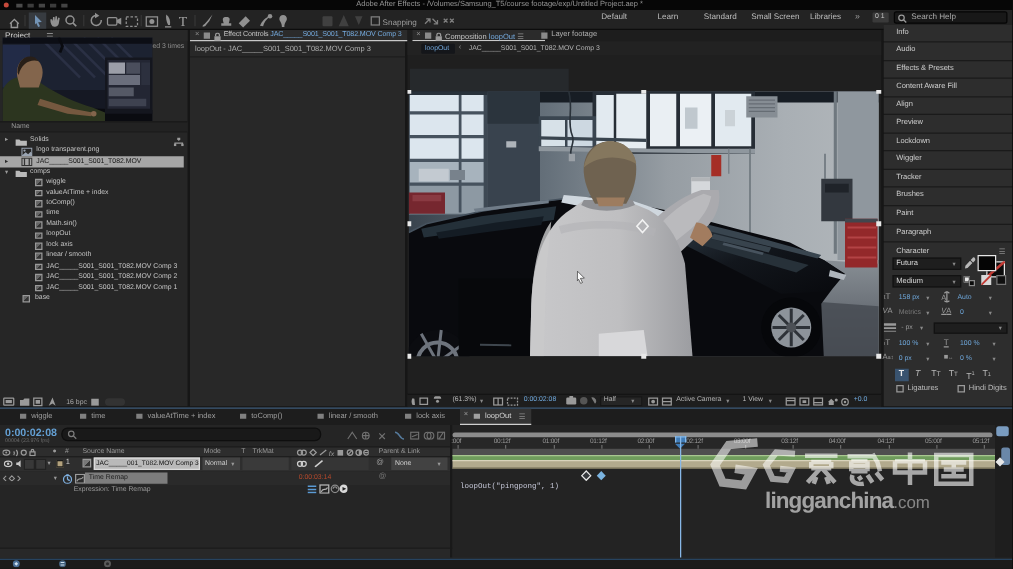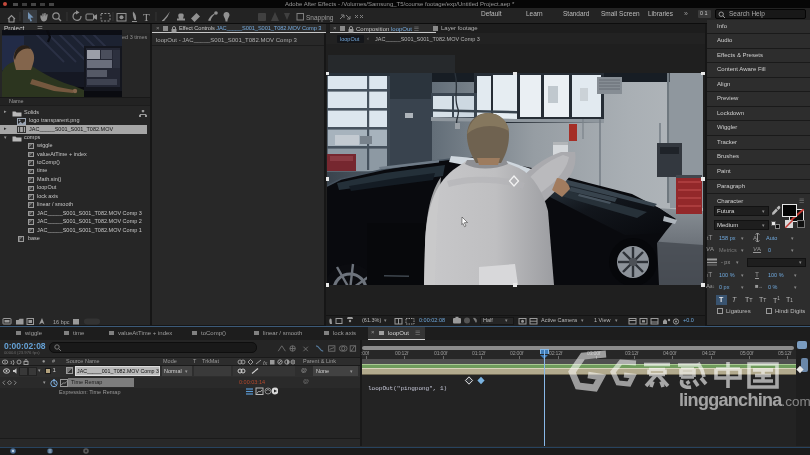--- a/index.html
+++ b/index.html
@@ -807,16 +807,16 @@
           <path d="M38 8 V16 M38 8 H51 M51 8 V16 M38 16 H51 M38 12 H51"></path>
         <path d="M55 2 L59 9 L61 16"></path>
           <path d="M39 19 C37 25 43 27 48 26 M51 19 L55 25 M58 17 L63 23 M44 20 L46 23"></path>
 
         <path d="M73 8 H97 M73 8 V17 H97 V8 M85 1 V27"></path>
 
         <path d="M106 3 H134 V26 H106 Z"></path>
           <path d="M110 9 H130 M110 20 H130 M120 9 V20 M112 14.5 H128"></path>
       </g>
     </svg>
-    <div class="t" style="left:679px;top:390px;color:rgba(255,255,255,0.58);font-size:18px;font-weight:bold;letter-spacing:-0.7px;">lingganchina<span style="font-size:13.5px;font-weight:normal;letter-spacing:0;color:rgba(255,255,255,0.45);">.com</span></div>
+    <div class="t" style="left:612px;top:390px;color:rgba(255,255,255,0.58);font-size:18px;font-weight:bold;letter-spacing:-0.7px;">lingganchina<span style="font-size:13.5px;font-weight:normal;letter-spacing:0;color:rgba(255,255,255,0.45);">.com</span></div>
   </div>
 
 </div>
 
 </body></html>

